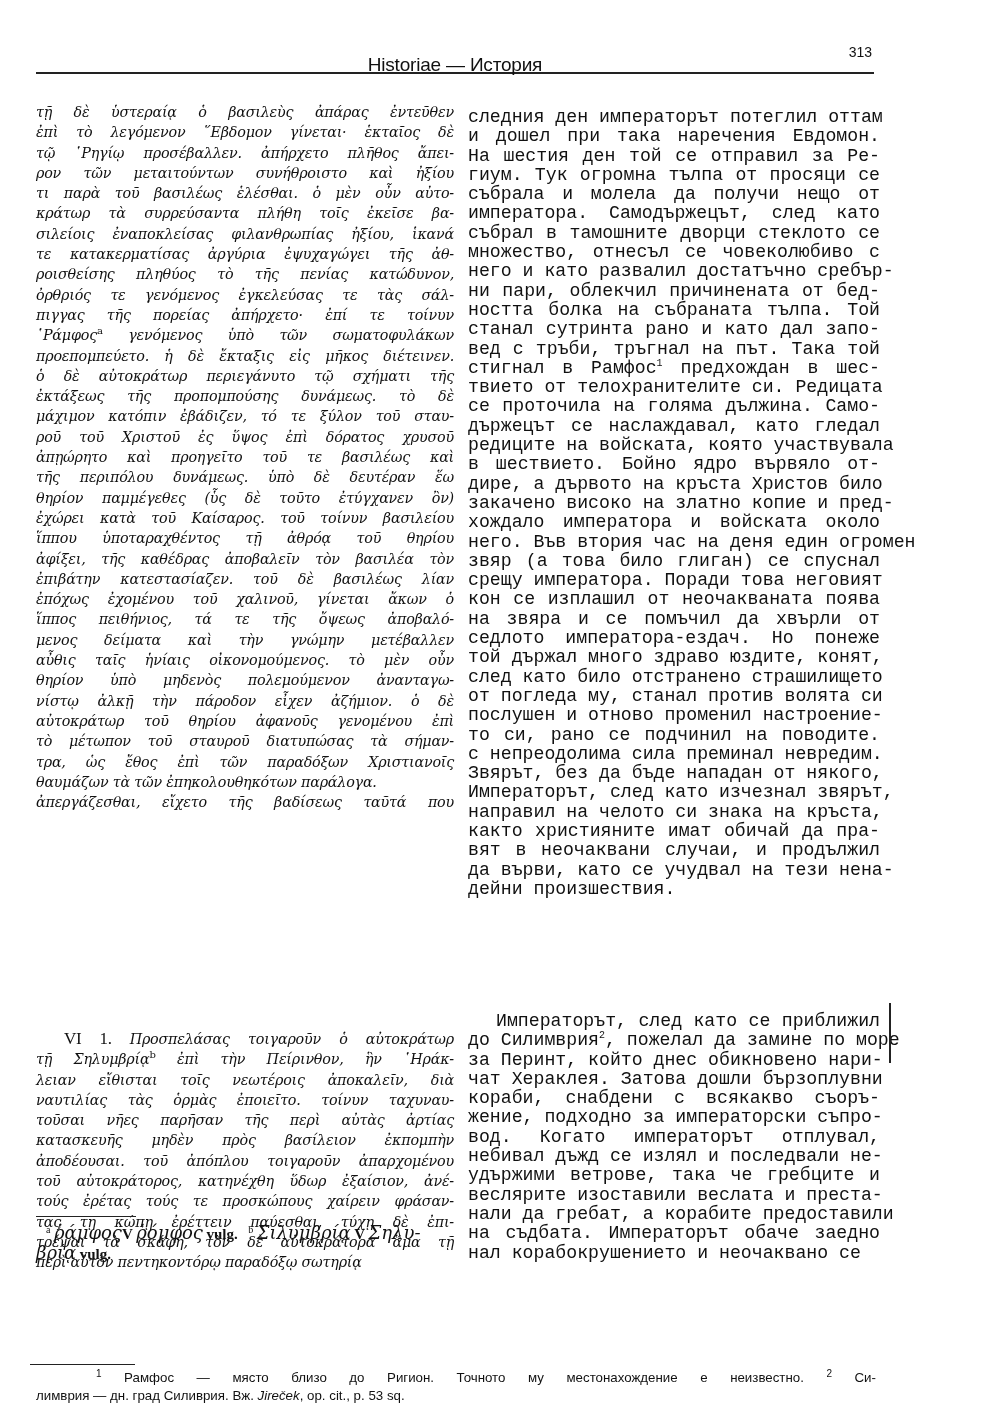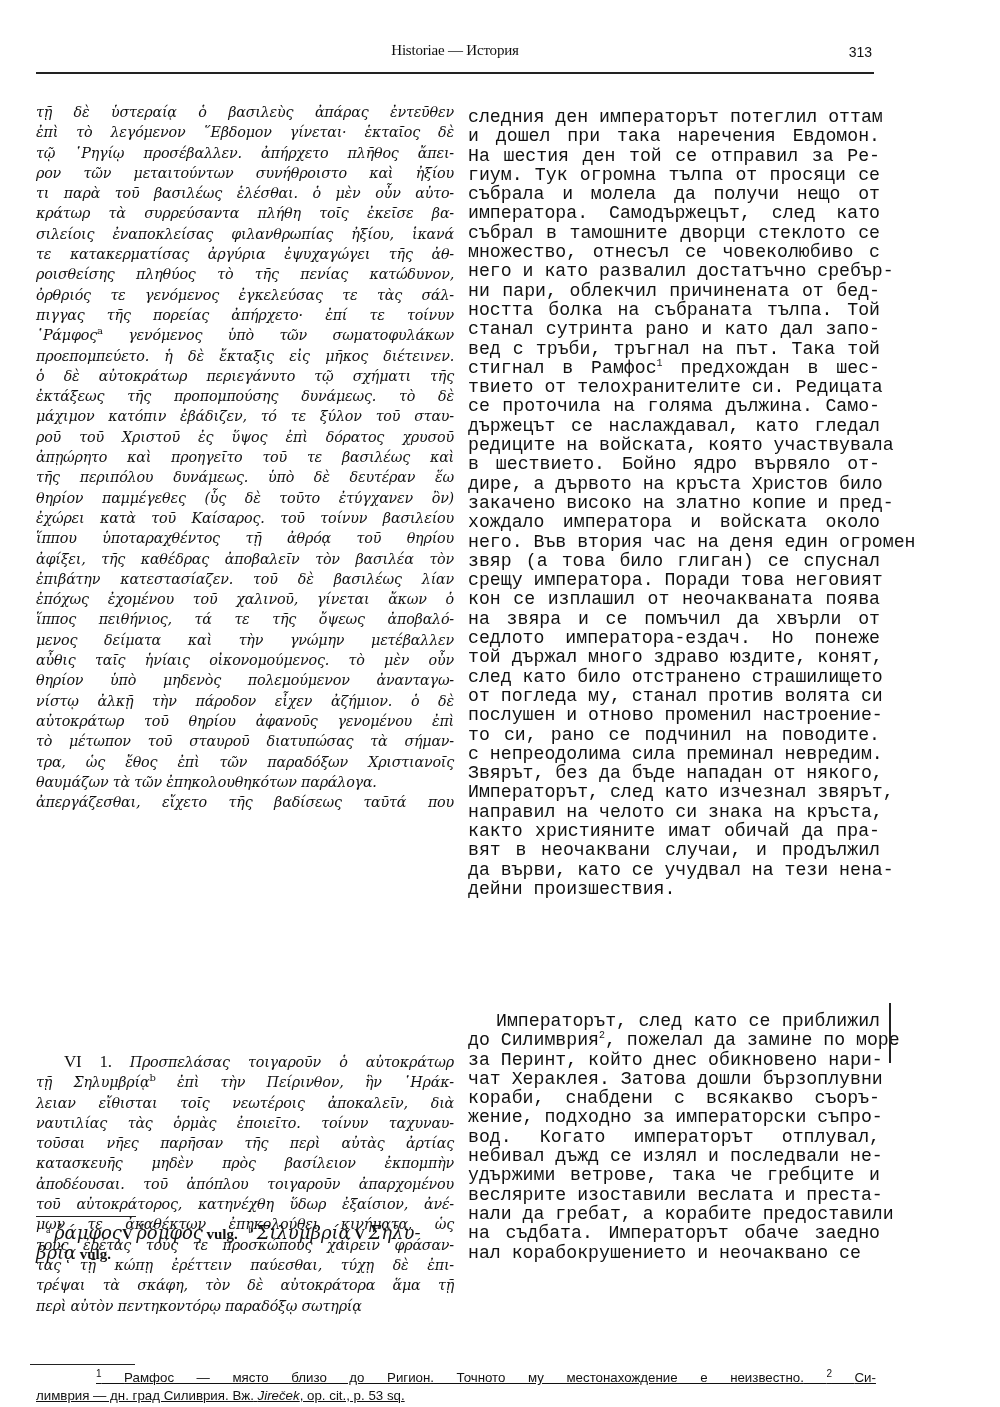--- a/index.html
+++ b/index.html
@@ -6,23 +6,23 @@
     body {
       width: 1000px; height: 1407px; position: relative; overflow: hidden;
       color: #111111;
       font-family: "Liberation Serif", "DejaVu Serif", serif;
     }
     .header {
       position: absolute; left: 36px; top: 42px; width: 838px; height: 30px;
       border-bottom: 2px solid #222;
     }
     .running-title {
-      position: absolute; left: 0; right: 0; top: 0; text-align: center;
-      font-family: Liberation Serif, serif;
-      font-size: 15px; letter-spacing: -0.2px;
+      position: absolute; left: 0; right: 0; top: 12px; text-align: center;
+      font-family: Liberation Sans, sans-serif;
+      font-size: 19px; letter-spacing: -0.2px;
     }
     .page-number {
       position: absolute; right: 2px; top: 2px;
       font-family: "Liberation Sans", "DejaVu Sans", sans-serif;
       font-size: 14px;
     }
     .col { position: absolute; margin-top: 8px; }
     .greek {
       font-family: "DejaVu Serif", "Liberation Serif", serif;
       font-style: italic; font-size: 14.3px; letter-spacing: -0.2px;
@@ -46,21 +46,21 @@
     }
     .appnote {
       position: absolute; left: 36px; top: 1224px; width: 420px; font-size: 14px; line-height: 18px;
     }
     .appnote .gk { font-family: "DejaVu Serif", serif; font-style: italic; font-size: 18px; }
     .appnote .lat { font-family: "Liberation Serif", serif; font-size: 15px; font-weight: bold; }
     .footnotes {
       position: absolute; left: 36px; top: 1369px; width: 840px;
       font-family: "Liberation Sans", "DejaVu Sans", sans-serif; font-size: 13.3px; line-height: 18px;
     }
-    .footnotes .fn-line { display: block; white-space: nowrap; text-align: justify; text-align-last: justify; text-decoration: underline; }
+    .footnotes .fn-line { display: block; white-space: nowrap; text-align: justify; text-align-last: justify; }
     .footnotes .fn-line.first { padding-left: 60px; }
     .footnotes .fn-line.last { text-align-last: left; }
     .footnotes i { font-style: italic; }
     .margin-bar {
       position: absolute; left: 889px; top: 1003px; width: 2px; height: 60px; background: #222;
     }
   </style>
 </head>
 <body>
 
@@ -100,30 +100,29 @@
     <span class="line">αὖθις ταῖς ἡνίαις οἰκονομούμενος. τὸ μὲν οὖν</span>
     <span class="line">θηρίον ὑπὸ μηδενὸς πολεμούμενον ἀνανταγω-</span>
     <span class="line">νίστῳ ἀλκῇ τὴν πάροδον εἶχεν ἀζήμιον. ὁ δὲ</span>
     <span class="line">αὐτοκράτωρ τοῦ θηρίου ἀφανοῦς γενομένου ἐπὶ</span>
     <span class="line">τὸ μέτωπον τοῦ σταυροῦ διατυπώσας τὰ σήμαν-</span>
     <span class="line">τρα, ὡς ἔθος ἐπὶ τῶν παραδόξων Χριστιανοῖς</span>
     <span class="line last">θαυμάζων τὰ τῶν ἐπηκολουθηκότων παράλογα.</span>
     <span class="line">ἀπεργάζεσθαι, εἴχετο τῆς βαδίσεως ταῦτά που</span>
   </div>
 
-<div class="col greek" id="greek-p2" style="left:36px; top:1044px; width:418px;">
+<div class="col greek" id="greek-p2" style="left:36px; top:1021px; width:418px;">
     <span class="line indent"><span class="section-mark">VI 1. </span>Προσπελάσας τοιγαροῦν ὁ αὐτοκράτωρ</span>
     <span class="line">τῇ Σηλυμβρίᾳ<sup>b</sup> ἐπὶ τὴν Πείρινθον, ἣν ῾Ηράκ-</span>
     <span class="line">λειαν εἴθισται τοῖς νεωτέροις ἀποκαλεῖν, διὰ</span>
     <span class="line">ναυτιλίας τὰς ὁρμὰς ἐποιεῖτο. τοίνυν ταχυναυ-</span>
     <span class="line">τοῦσαι νῆες παρῆσαν τῆς περὶ αὐτὰς ἀρτίας</span>
     <span class="line">κατασκευῆς μηδὲν πρὸς βασίλειον ἐκπομπὴν</span>
     <span class="line">ἀποδέουσαι. τοῦ ἀπόπλου τοιγαροῦν ἀπαρχομένου</span>
     <span class="line">τοῦ αὐτοκράτορος, κατηνέχθη ὕδωρ ἐξαίσιον, ἀνέ-</span>
-    <span class="line">μων τε ἀκαθέκτων ἐπηκολούθει κινήματα, ὡς</span>
     <span class="line">τούς ἐρέτας τούς τε προσκώπους χαίρειν φράσαν-</span>
     <span class="line">τας τῇ κώπῃ ἐρέττειν παύεσθαι, τύχῃ δὲ ἐπι-</span>
     <span class="line">τρέψαι τὰ σκάφη, τὸν δὲ αὐτοκράτορα ἅμα τῇ</span>
     <span class="line last">περὶ αὐτὸν πεντηκοντόρῳ παραδόξῳ σωτηρίᾳ</span>
   </div>
 
 <div class="rule-short"></div>
 
 <div class="appnote">
   <div style="padding-left:10px; white-space:nowrap;">

